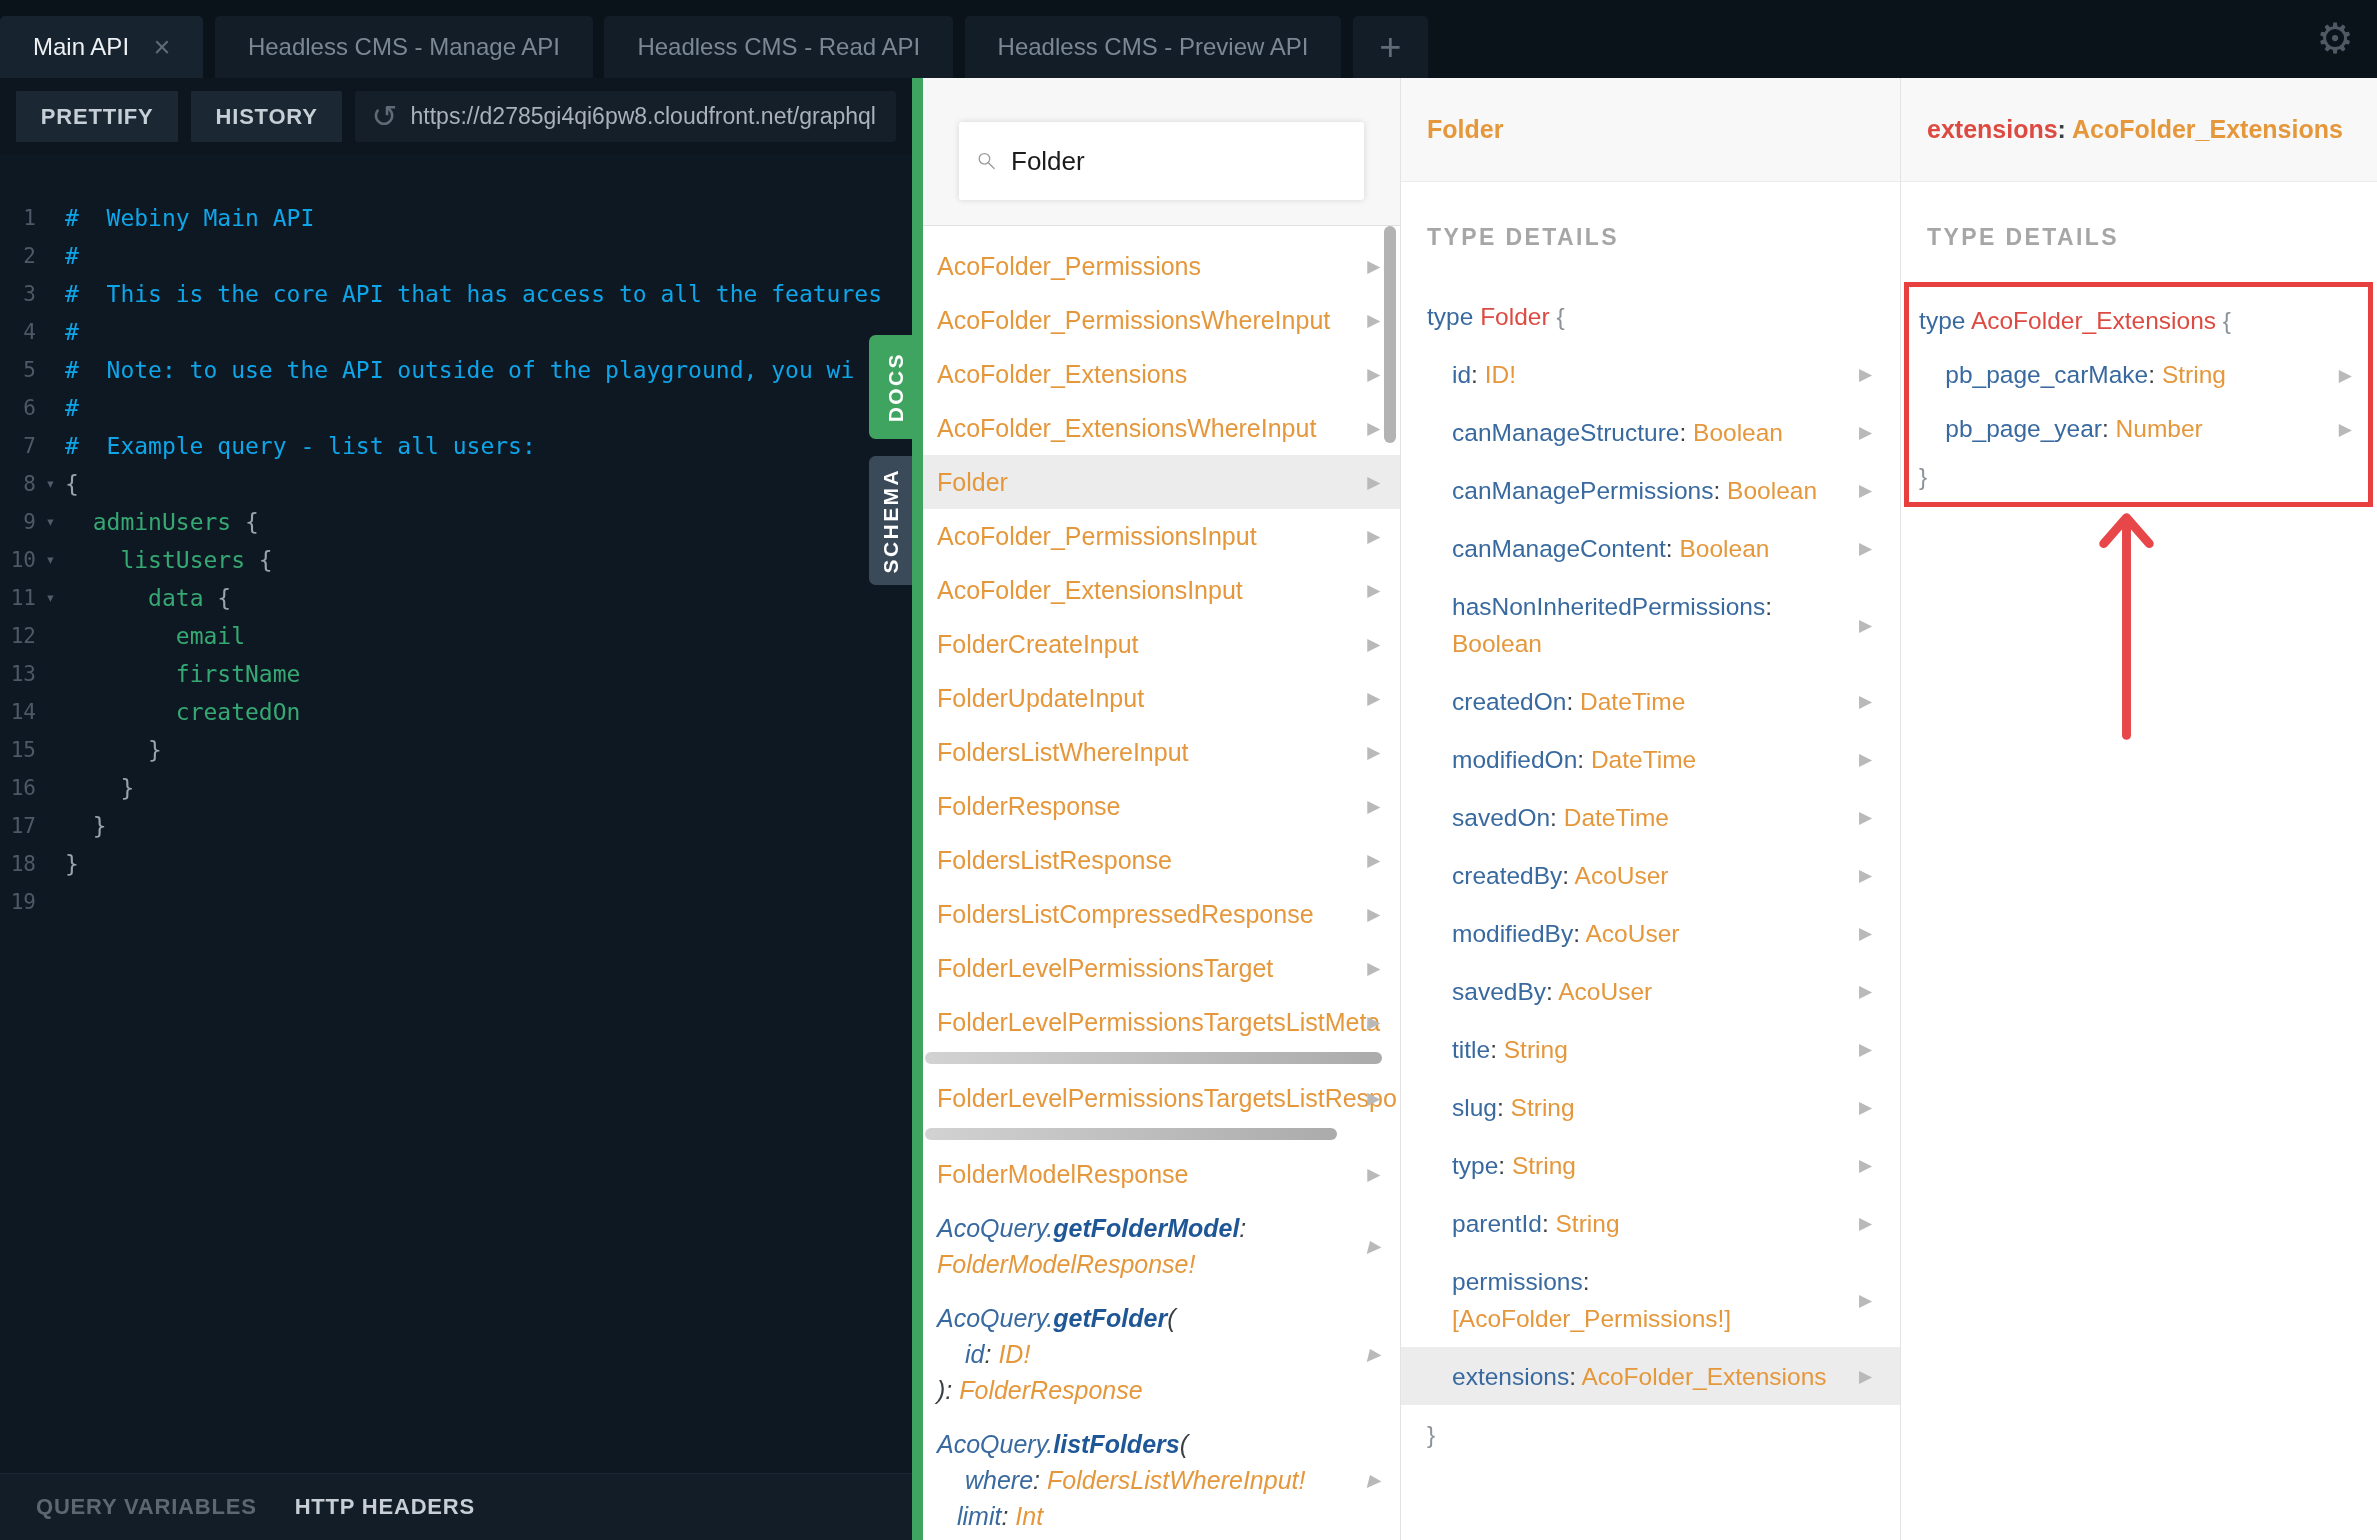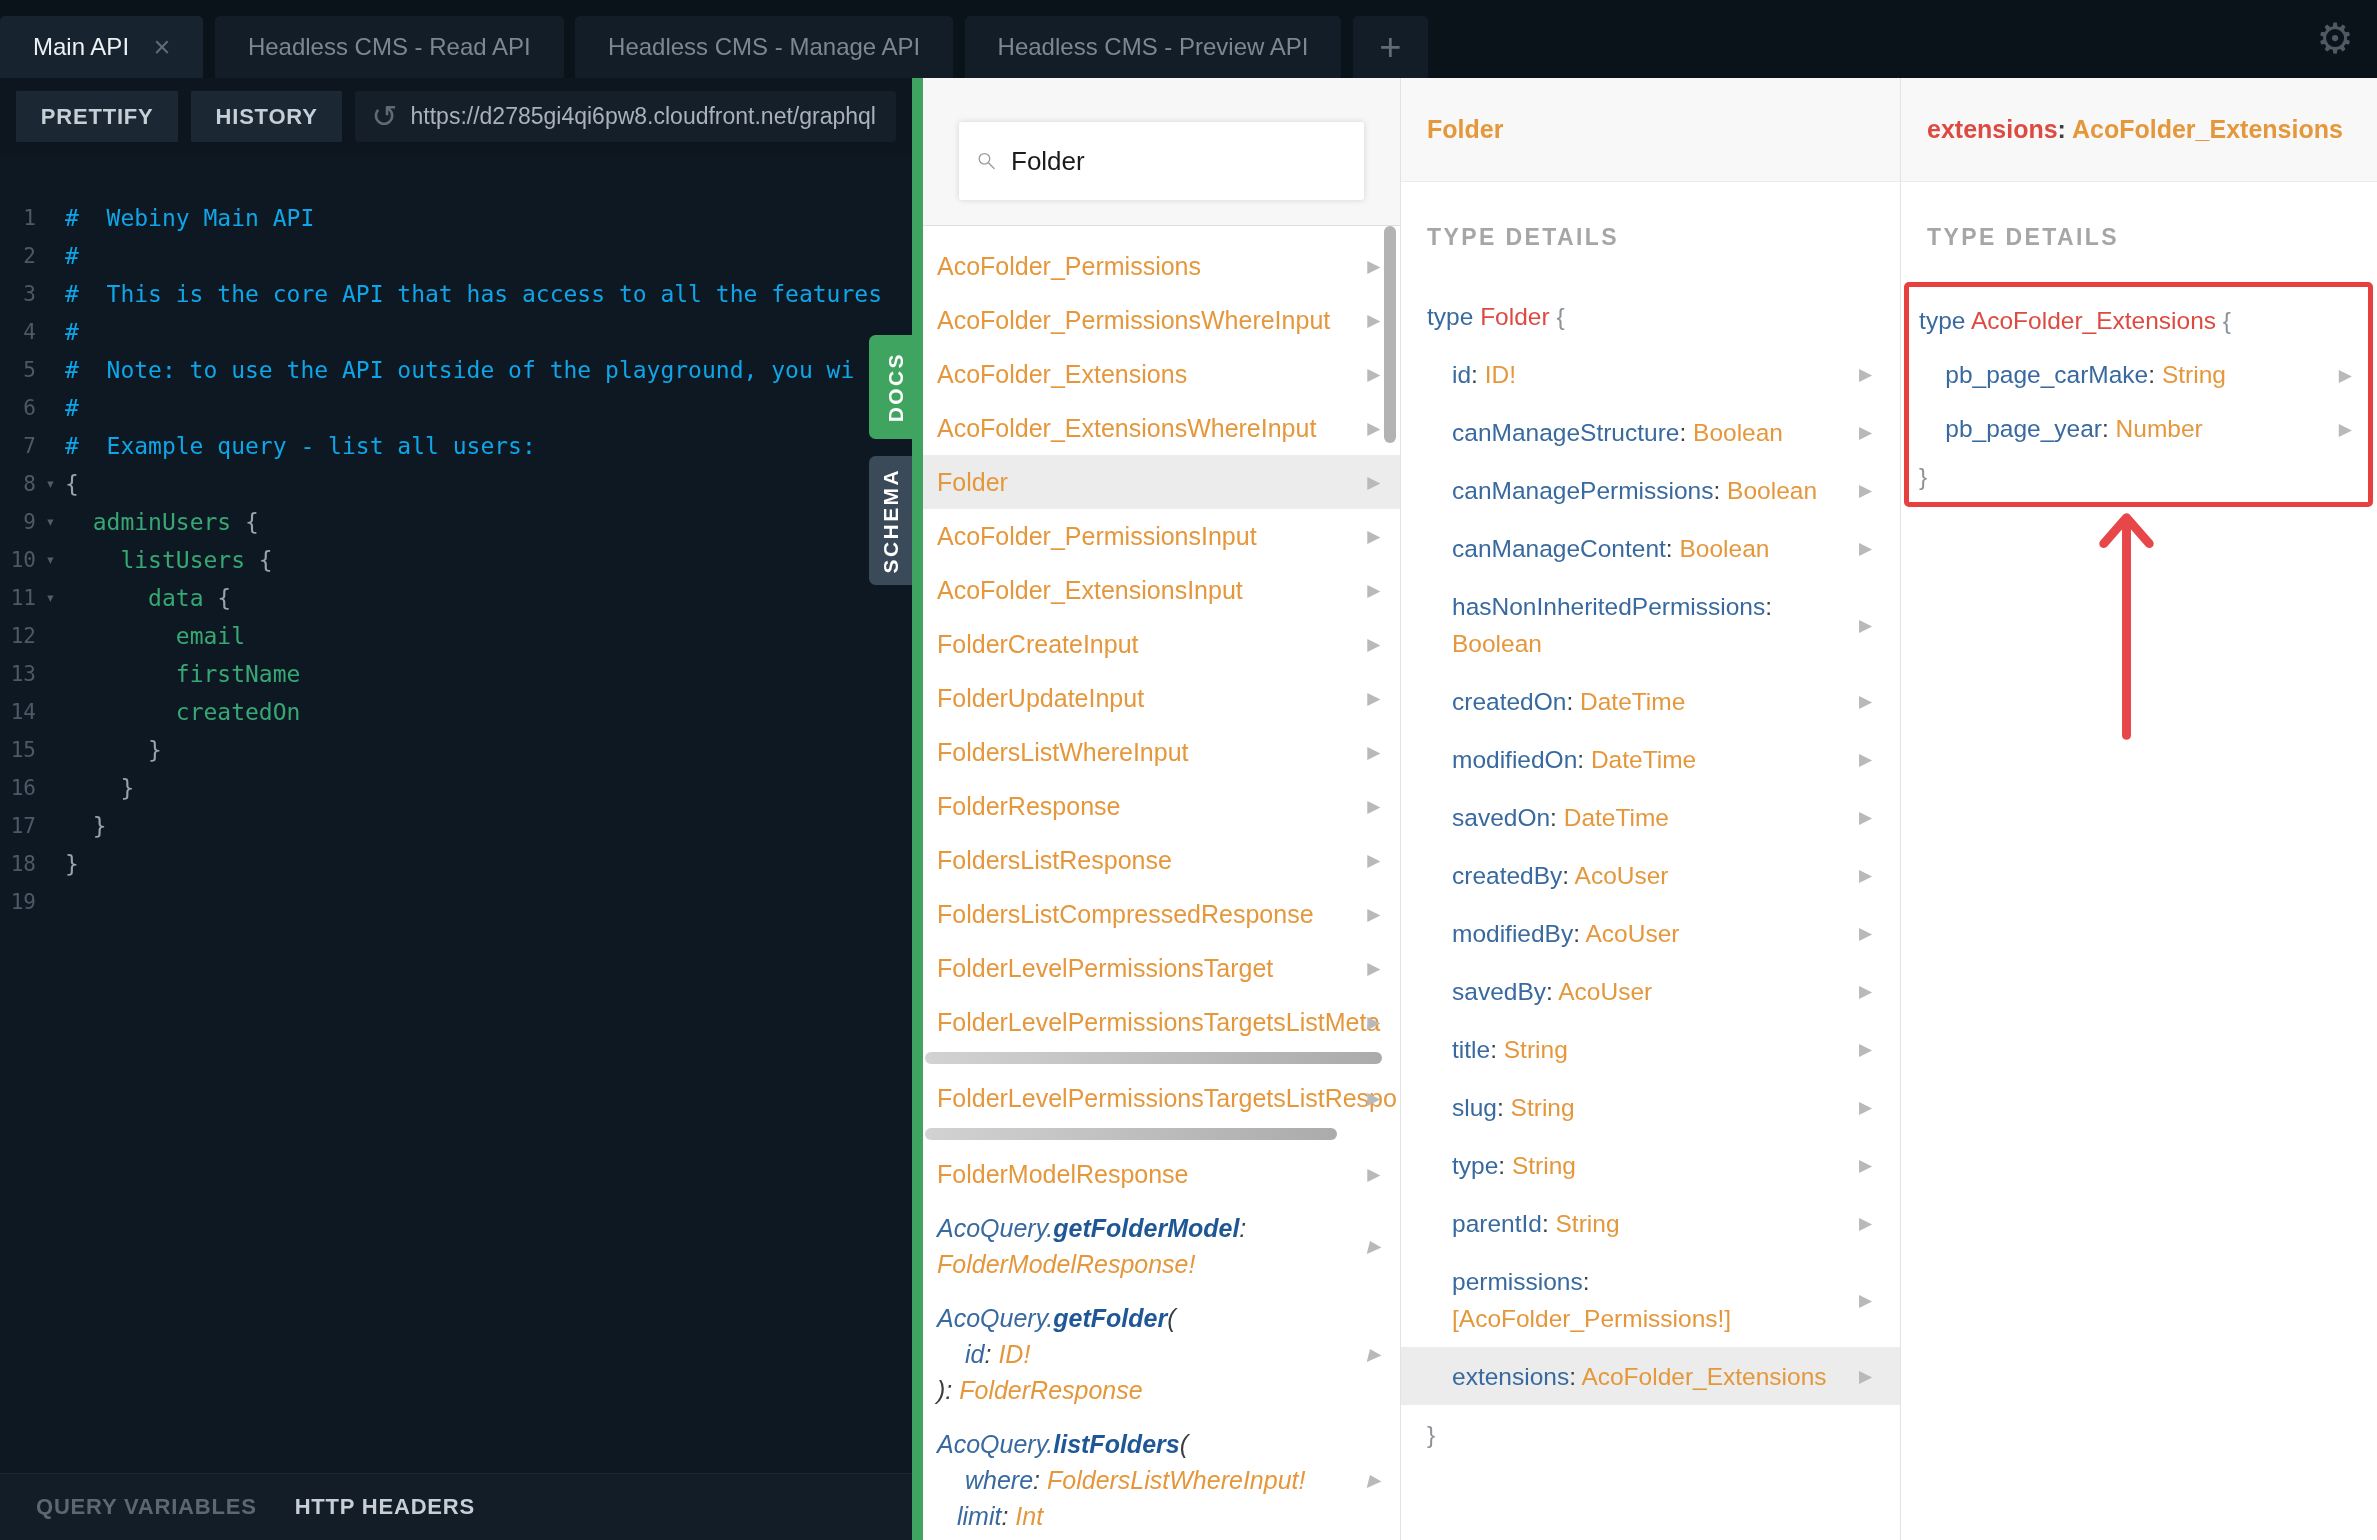--- a/index.html
+++ b/index.html
@@ -96,44 +96,44 @@
               letter-spacing:2.4px; line-height:28px; }
   .pbody { margin-top:36px; font-size:24.5px; }
   .prow { position:relative; min-height:58px; padding:0 57px 0 26px;
           display:flex; flex-direction:column; justify-content:center; }
   .prow.field { padding-left:51px; cursor:pointer; }
   .prow.ml { padding-top:10.6px; padding-bottom:10.6px; }
   .prow.hl { background:#ececec; }
   .pline { line-height:37px; white-space:nowrap; }
   .prow .arrow { right:28px; }
 
-  .redbox { margin:31px 4.9px 0 3.3px; border:5.7px solid #e8403f; border-radius:5px;
+  .redbox { margin:31px 4.9px 0 3.3px; border:5.7px solid #e8403f; border-radius:0;
             padding:6.5px 0 4.9px 0; font-size:24.5px; }
   .redbox .prow { min-height:54px; padding-left:9.8px; }
   .redbox .prow.field { padding-left:36px; }
   .redbox .prow.close { min-height:42px; }
   .redbox .prow .arrow { right:16.3px; }
   .red-arrow { position:absolute; left:193px; top:426px; }
 </style>
 </head>
 <body>
 
 <div class="app">
 
   <div class="topbar">
     <div class="tabs">
         <div class="tab active">
           <span class="tab-label">Main API</span>
           <span class="tab-close">×</span>
         </div>
         <div class="tab">
+          <span class="tab-label">Headless CMS - Manage API</span>
+        </div>
+        <div class="tab">
           <span class="tab-label">Headless CMS - Read API</span>
-        </div>
-        <div class="tab">
-          <span class="tab-label">Headless CMS - Manage API</span>
         </div>
         <div class="tab">
           <span class="tab-label">Headless CMS - Preview API</span>
         </div>
       </div>
     <div class="tab add-tab">+</div>
     <div class="gear">⚙</div>
   </div>
 
   <div class="left">

